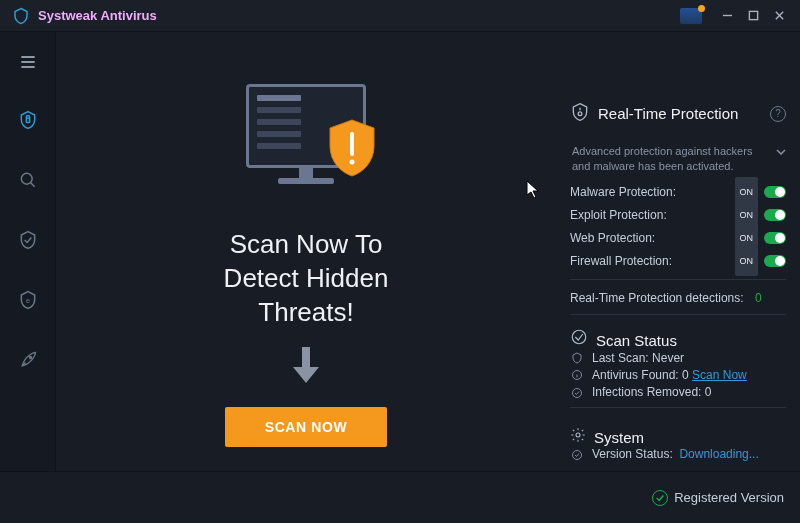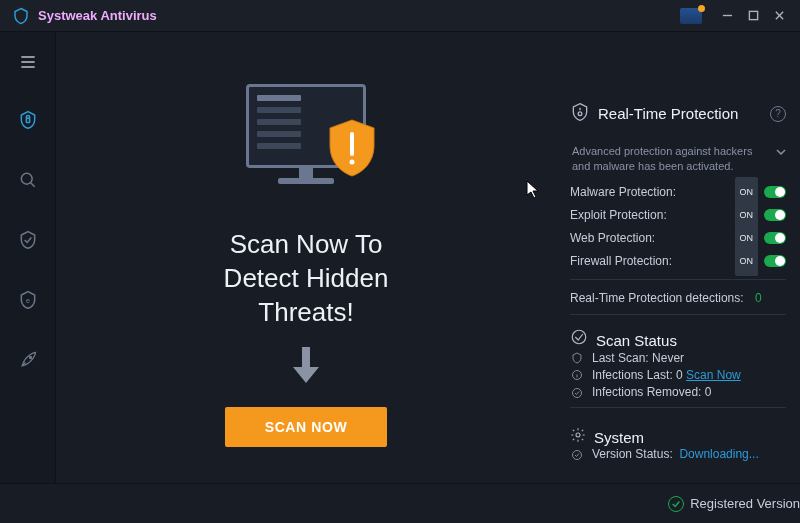--- a/index.html
+++ b/index.html
@@ -60,21 +60,21 @@
 .detline .count { color:#1caa4f; }
 .sec2-head { display:flex; align-items:flex-end; gap:8px; margin-top:6px; }
 .sec2-head svg { color:#aeb7c6; }
 .statrow { display:flex; align-items:center; gap:8px; color:#c6cedb; font-size: 12px; line-height:1.35; }
 .statrow .ic { color:#7f8a9d; width:14px; display:flex; justify-content:center; padding-top:1px; }
 .statrow a { color:#2e9bd6; text-decoration: underline; cursor:pointer; }
 .sys-block { margin-top: 6px; }
 .dbstatus .val { color:#2e9bd6; }
 
 
-.footer { height: 40px; border-top: 1px solid #0f1217; display: flex; align-items: center; justify-content: flex-end; color: #c6cedb; font-size: 13px; gap: 6px; }
+.footer { height: 52px; border-top: 1px solid #0f1217; display: flex; align-items: center; justify-content: flex-end; padding-right: 16px; color: #c6cedb; font-size: 13px; gap: 6px; }
 .footer .chk { width: 16px; height: 16px; border: 1.5px solid #1aa94d; border-radius: 50%; display:flex; align-items:center; justify-content:center; color:#1aa94d; }
 
 
 .cursor { position:absolute; left:470px; top:148px; pointer-events:none; }
 .cursor svg { width:14px; height:20px; }
 </style>
 </head>
 <body>
 
 <div class="window">
@@ -254,21 +254,21 @@
           <span><span>Last Scan:</span> <span>Never</span></span>
         </div>
         <div class="statrow">
           <span class="ic">
               <svg width="12" height="12" viewBox="0 0 24 24" fill="none" stroke="currentColor" stroke-width="2">
                 <circle cx="12" cy="12" r="9"></circle>
                 <line x1="12" y1="7" x2="12" y2="7"></line>
                 <line x1="12" y1="11" x2="12" y2="17"></line>
               </svg>
             </span>
-          <span><span>Infections Last:</span> <span>0</span> <a>Scan Now</a></span>
+          <span><span>Antivirus Found:</span> <span>0</span> <a>Scan Now</a></span>
         </div>
         <div class="statrow">
           <span class="ic">
               <svg width="12" height="12" viewBox="0 0 24 24" fill="none" stroke="currentColor" stroke-width="2">
                 <circle cx="12" cy="12" r="9"></circle>
                 <polyline points="8,12 11,15 16,9"></polyline>
               </svg>
             </span>
           <span><span>Infections Removed:</span> <span>0</span></span>
         </div>

